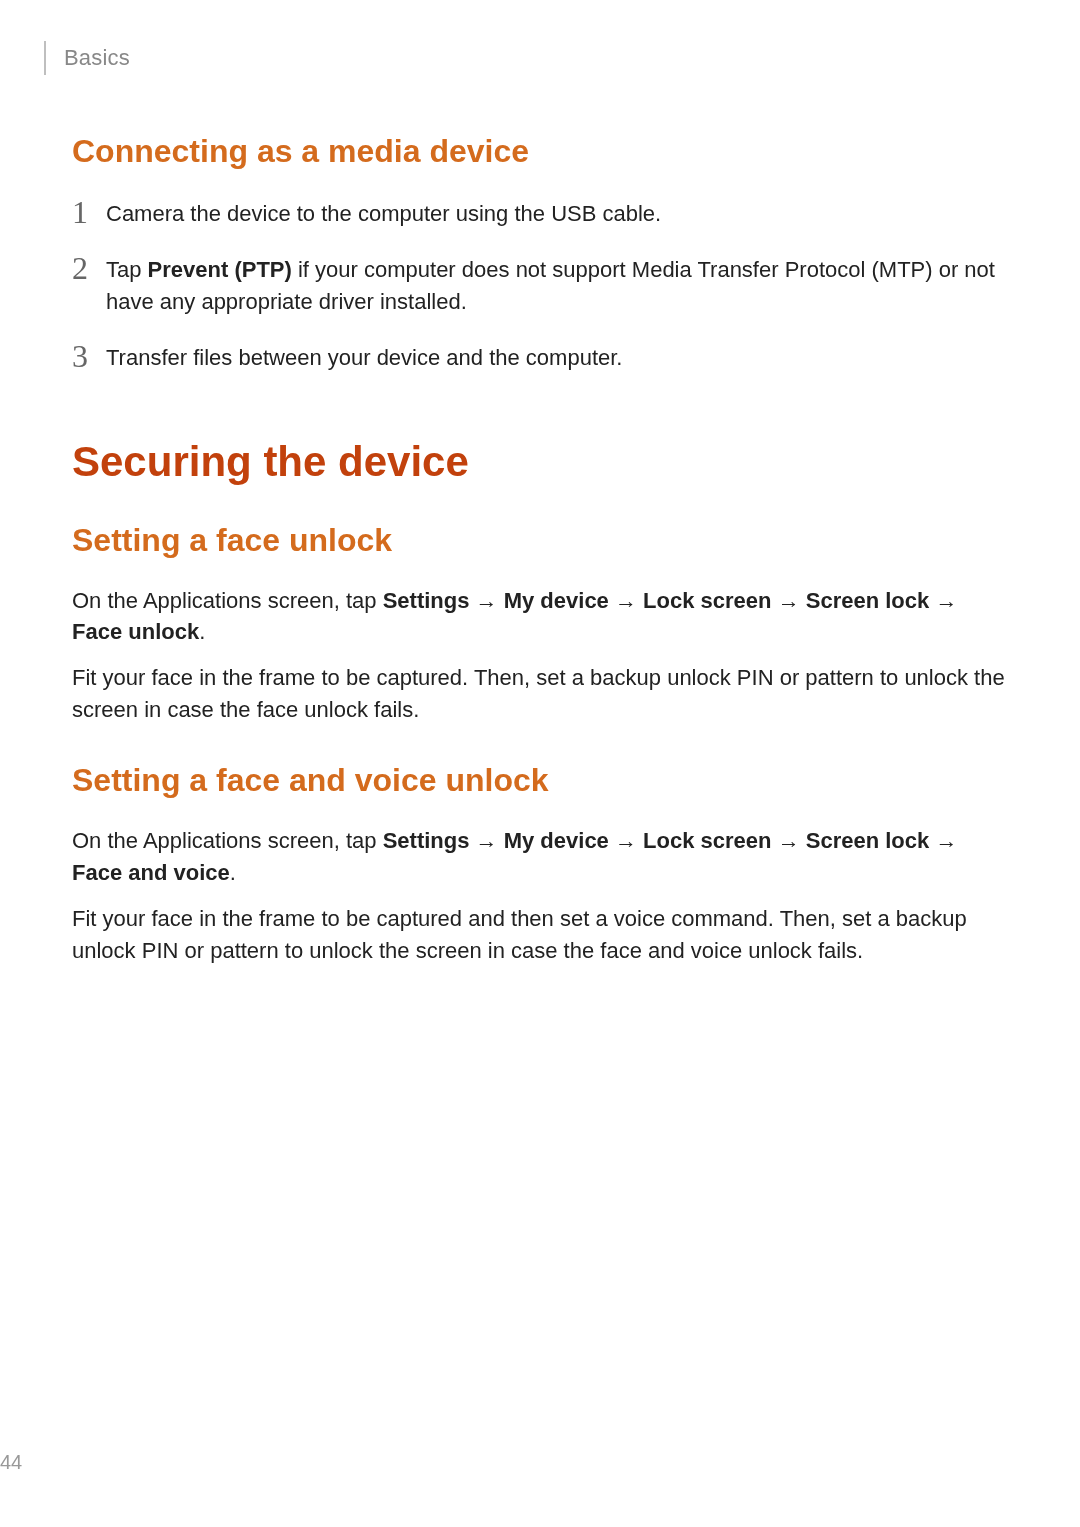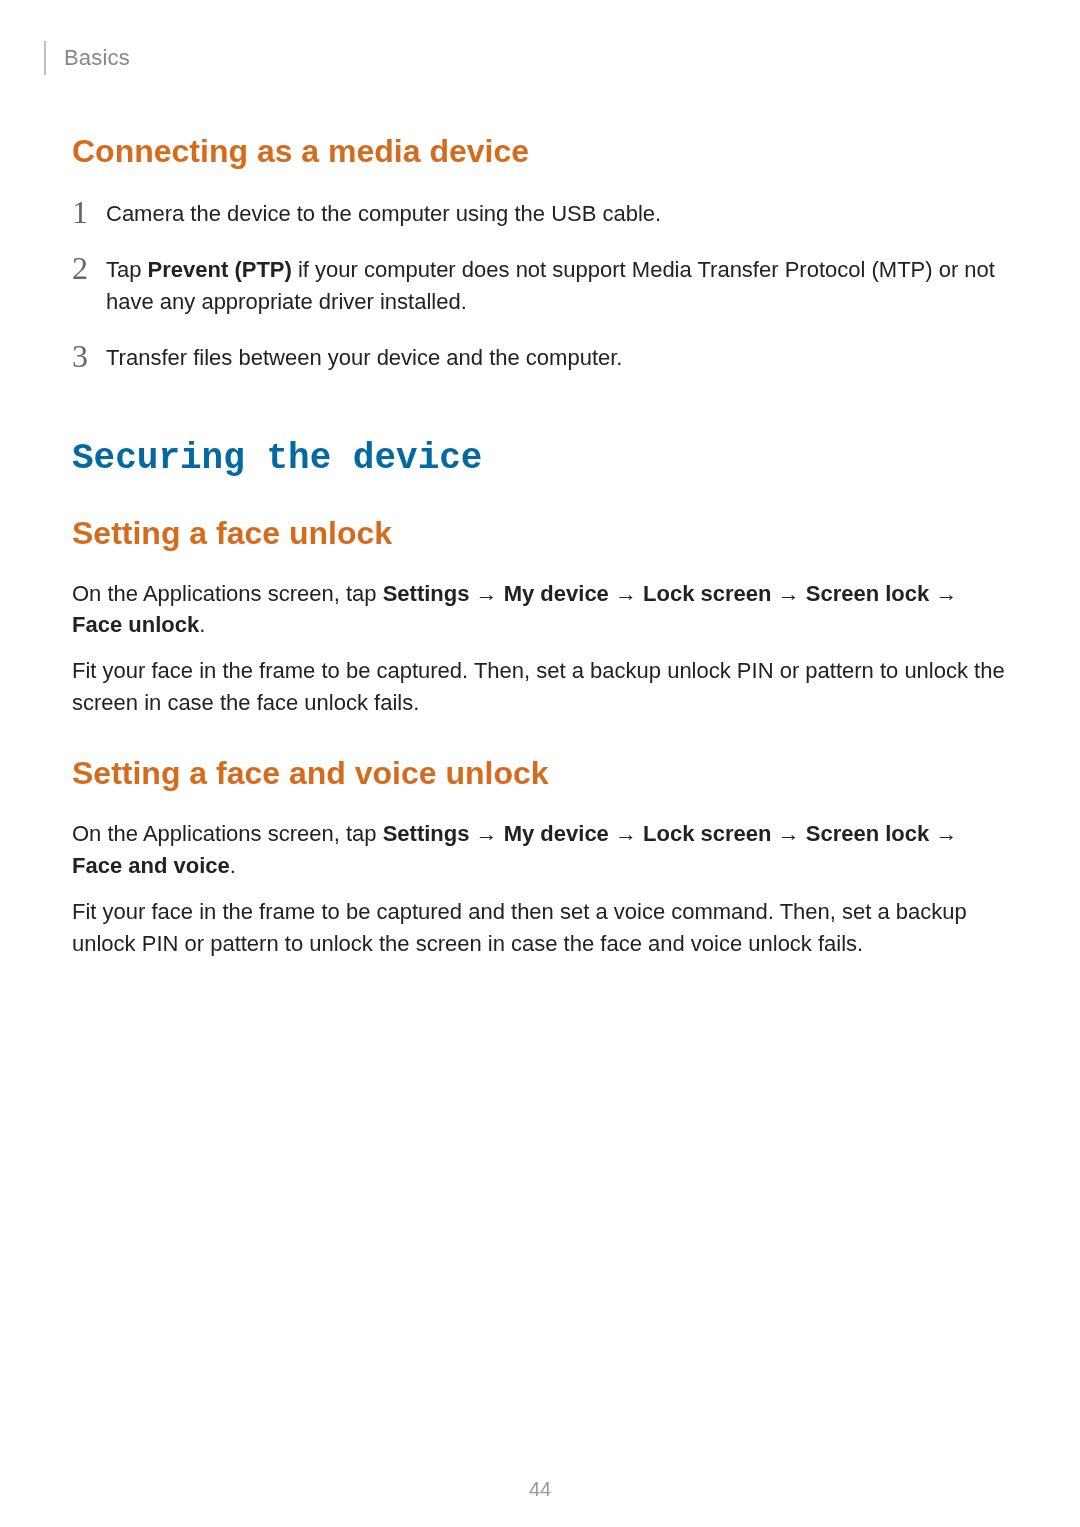--- a/index.html
+++ b/index.html
@@ -35,26 +35,25 @@
       font-weight: 400;
       letter-spacing: 0.2px;
     }
     .h2 {
       font-size: 32px;
       font-weight: 700;
       color: #d46b1d;
       margin-bottom: 26px;
     }
     .h1 {
-      font-size: 36px;
+      font-size: 42px;
       font-weight: 700;
-      color: #0369a1;
+      color: #c2410c;
       margin-top: 64px;
       margin-bottom: 18px;
-      font-family: Liberation Mono, monospace;
     }
     .ol { list-style: none; }
     .ol-item {
       display: flex;
       align-items: flex-start;
       margin-bottom: 22px;
     }
     .ol-num {
       font-size: 32px;
       font-weight: 400;
@@ -73,23 +72,23 @@
       line-height: 1.45;
       color: #222;
       margin-bottom: 14px;
     }
     .p:last-child { margin-bottom: 0; }
     .bold { font-weight: 700; }
     .arrow { font-weight: 400; }
     .section-block { margin-bottom: 36px; }
     .footer {
       position: absolute;
-      bottom: 26px;
+      bottom: 53px;
       left: 0; right: 0;
-      text-align: center;
+      text-align: left;
       font-size: 20px;
       color: #999;
     }
   </style>
 </head>
 <body>
 
 <div class="page">
 
   <div class="header-row">

